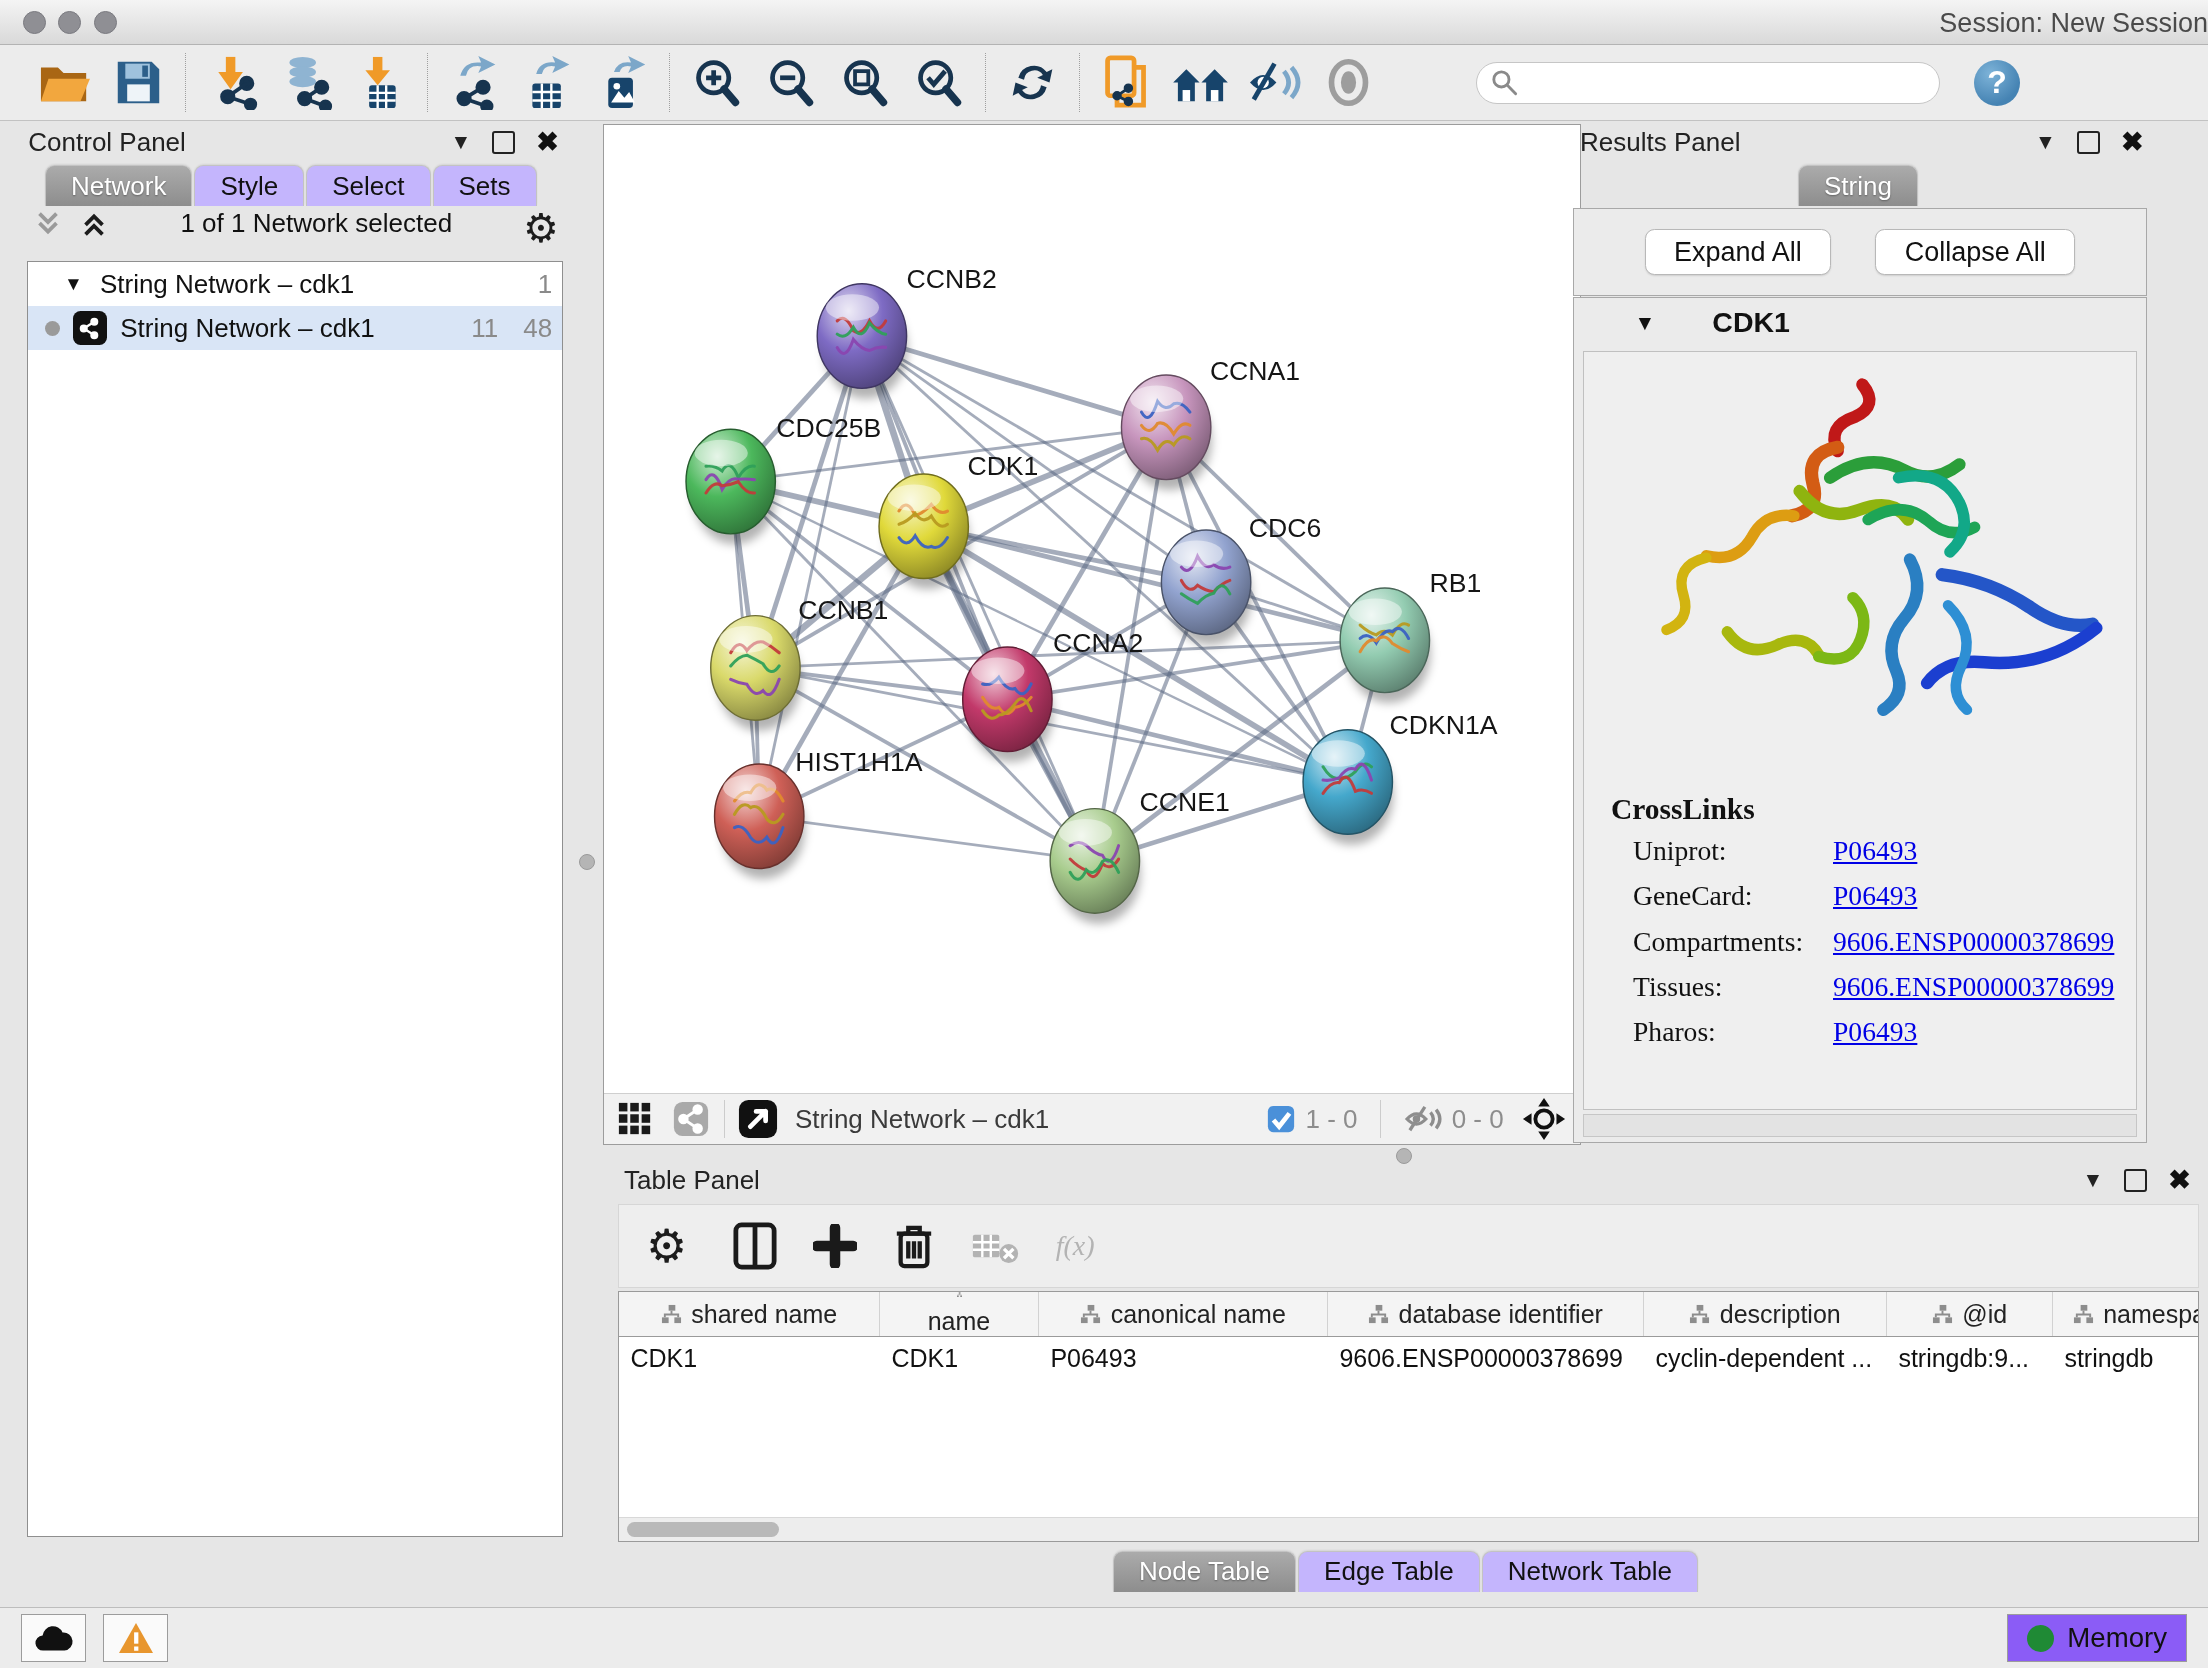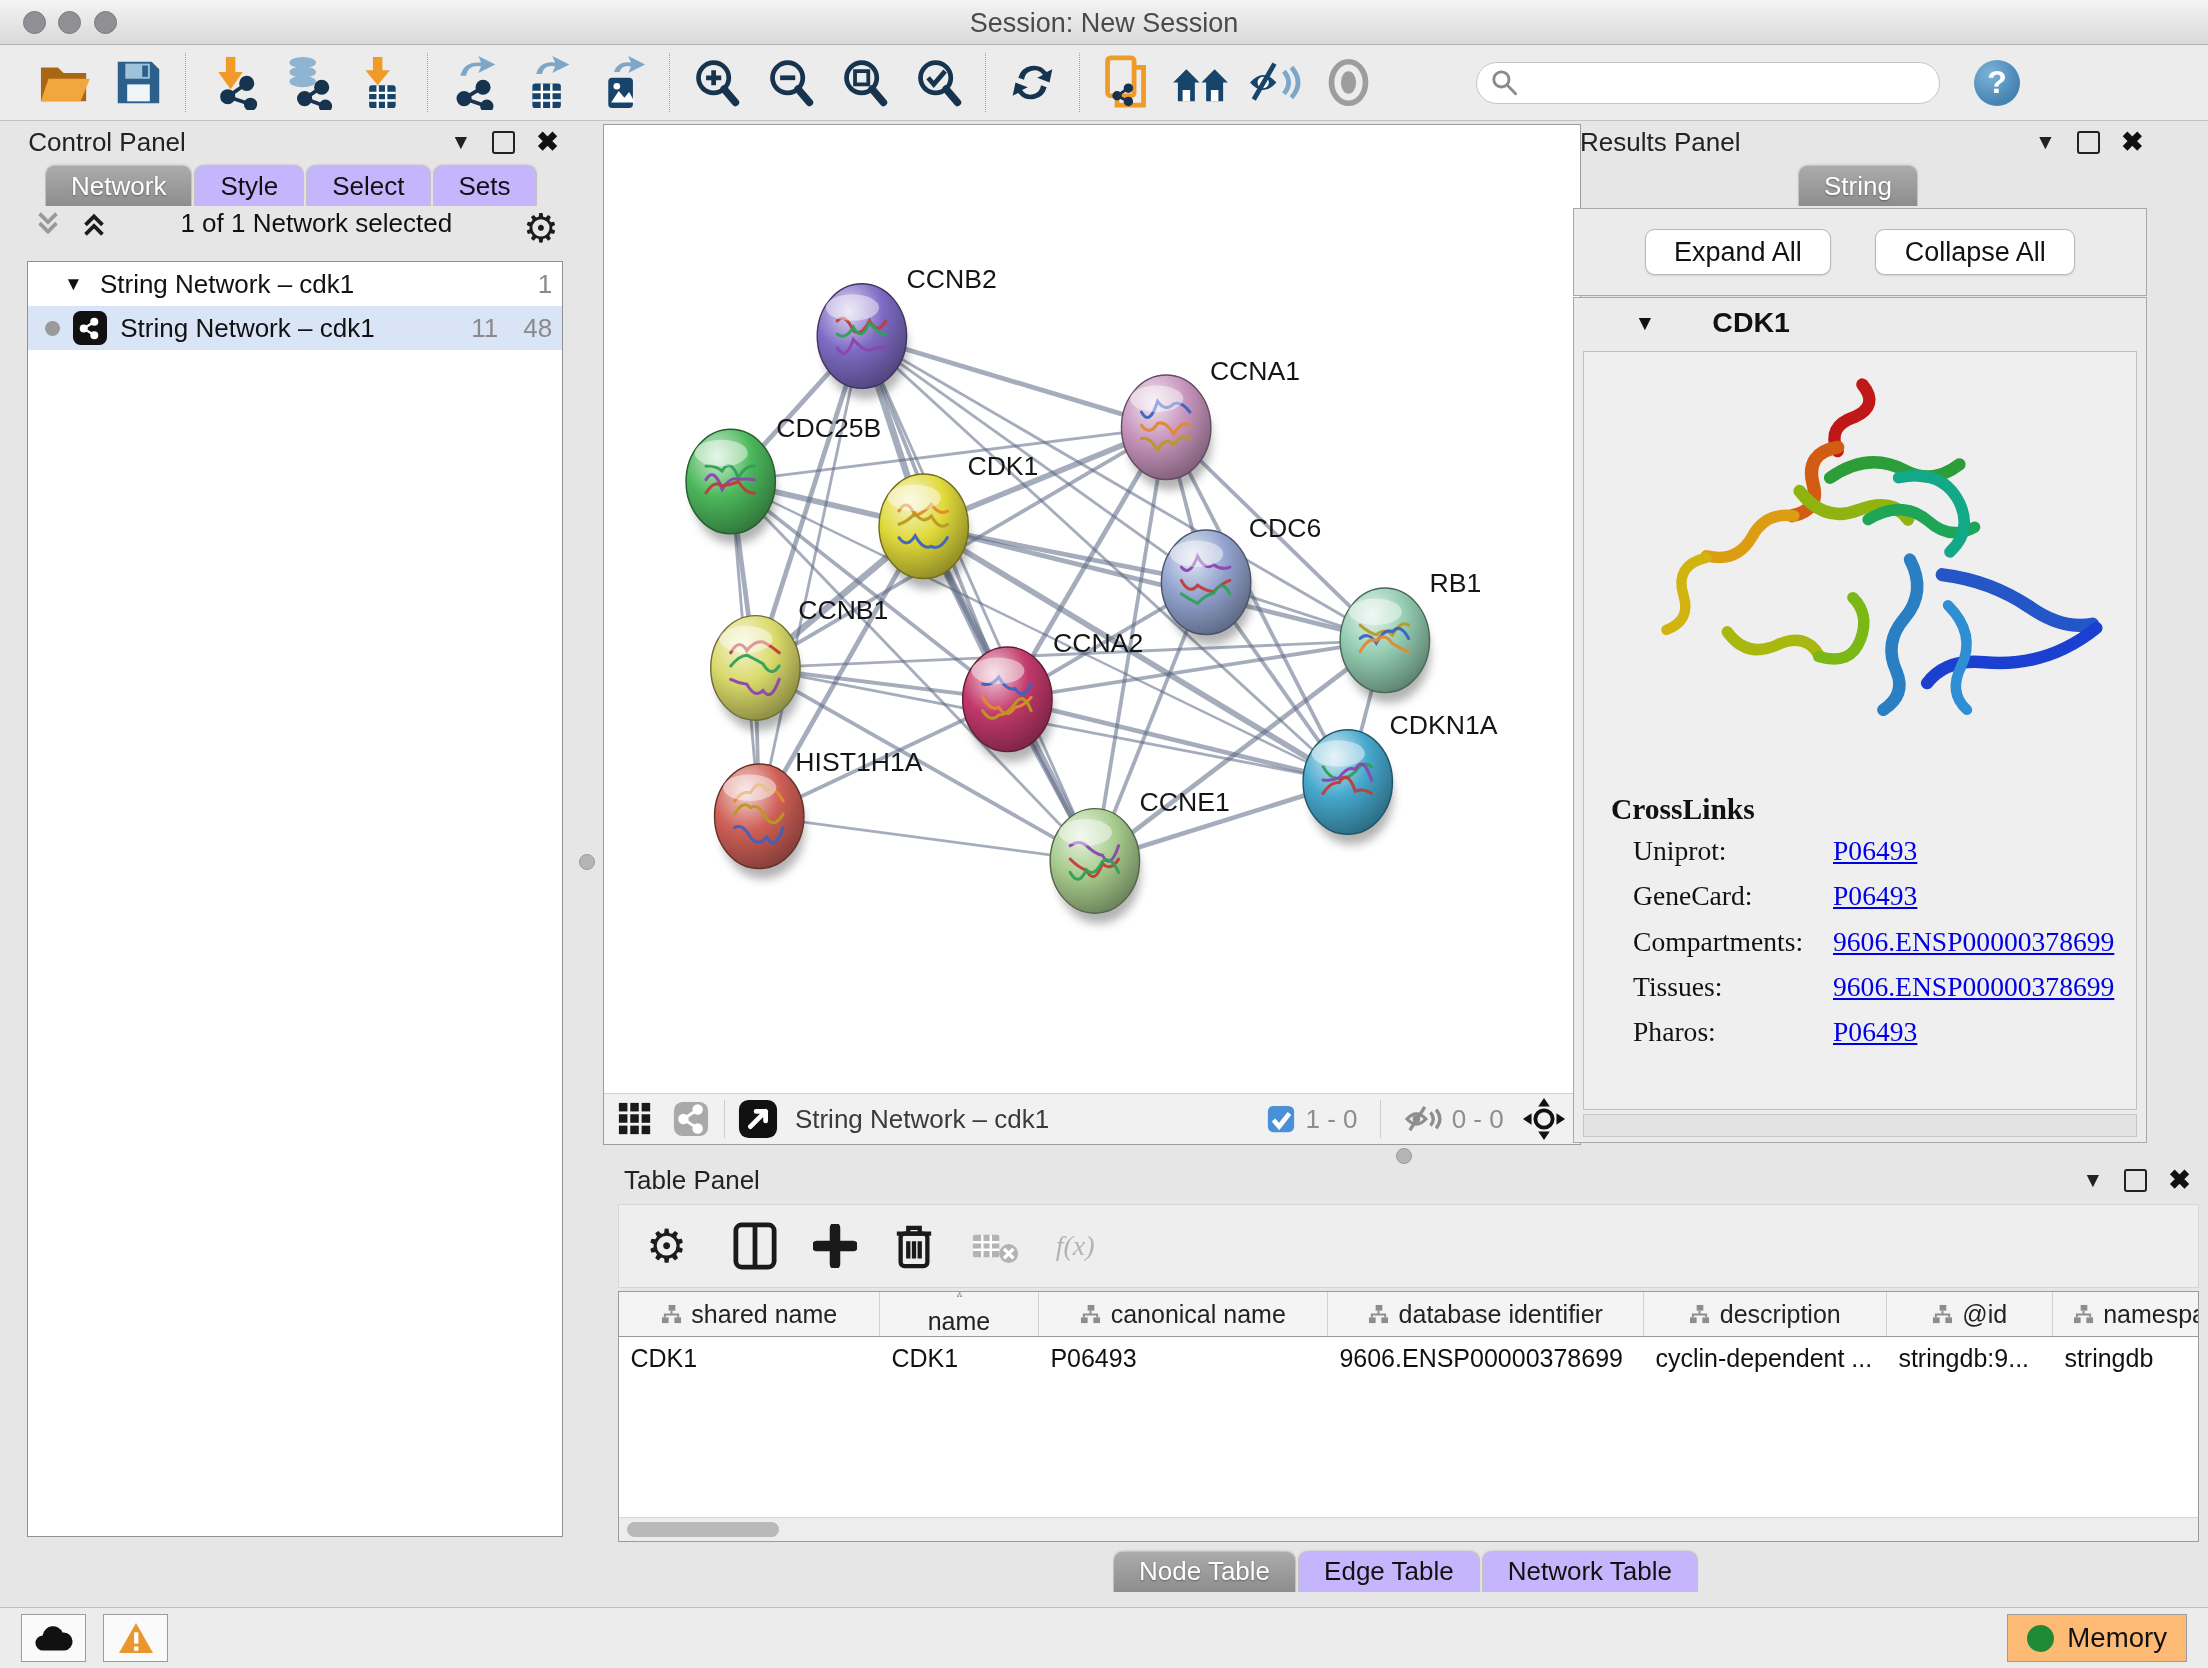--- a/index.html
+++ b/index.html
@@ -8,21 +8,21 @@
     background:#e6e6e6;
     font-family:"Liberation Sans", sans-serif;
     -webkit-font-smoothing:antialiased;
     color:#111;
   }
   
   .titlebar{position:absolute;left:0;top:0;width:100%;height:44px;
     background:linear-gradient(#f4f4f4,#d9d9d9);border-bottom:1px solid #b3b3b3;}
   .traffic{position:absolute;left:23px;top:10.5px;display:flex;gap:12.4px;}
   .traffic span{width:21px;height:21px;border-radius:50%;background:#8f8f94;border:1px solid #7a7a80;}
-  .title-text{position:absolute;left:0;right:0;top:7.6px;text-align:center;font-size:27px;color:#4a4a4a;}
+  .title-text{position:absolute;left:0;right:0;top:7.6px;text-align:right;font-size:27px;color:#4a4a4a;}
   
   .toolbar{position:absolute;left:0;top:45px;width:100%;height:76px;background:#ececec;
     border-bottom:1px solid #c2c2c2;display:flex;align-items:center;padding-left:27px;box-sizing:border-box;}
   .tbtn{width:74px;height:65px;display:flex;align-items:center;justify-content:center;flex:0 0 auto;}
   .tsep{width:0;height:59px;border-left:1.9px dotted #9f9f9f;margin:0 9.5px;flex:0 0 auto;}
   .search-box{margin-left:91px;width:464px;height:42px;border:1.9px solid #c6c6c6;border-radius:21px;
     background:#fff;display:flex;align-items:center;padding-left:13.3px;box-sizing:border-box;}
   .help-btn{margin-left:34px;width:46px;height:46px;border-radius:50%;
     background:radial-gradient(circle at 35% 30%, #7db3d8, #4583b3 70%);color:#fff;
     font-size:32px;font-weight:bold;display:flex;align-items:center;justify-content:center;}
@@ -84,21 +84,21 @@
     border-right:1px solid #d2d2d2;box-sizing:border-box;overflow:hidden;white-space:nowrap;flex:0 0 auto;}
   .tbl-row{display:flex;height:42px;}
   .td{display:flex;align-items:center;font-size:25px;padding-left:11.4px;box-sizing:border-box;overflow:hidden;white-space:nowrap;flex:0 0 auto;}
   .tbl-hscroll{position:absolute;left:0;right:0;bottom:0;height:23px;background:#ededed;border-top:1px solid #d8d8d8;}
   .tbl-hscroll .handle{position:absolute;left:7.6px;top:3.8px;width:152px;height:15px;background:#b9b9b9;border-radius:7.6px;}
   .tp-tabs{position:absolute;left:0;right:0;bottom:13.3px;}
   
   .statusbar{position:absolute;left:0;top:1607px;width:100%;height:61px;background:#ececec;border-top:1px solid #bdbdbd;
     display:flex;align-items:center;padding:0 21px;box-sizing:border-box;}
   .sbtn{width:63px;height:46px;border:1.9px solid #9c9c9c;background:#fafafa;display:flex;align-items:center;justify-content:center;margin-right:17px;}
-  .memory-btn{margin-left:auto;height:46px;border:1.9px solid #9c9c9c;background:#fdba74;display:flex;align-items:center;gap:13.3px;
+  .memory-btn{margin-left:auto;height:46px;border:1.9px solid #9c9c9c;background:#8b5cf6;display:flex;align-items:center;gap:13.3px;
     padding:0 19px;font-size:27.6px;}
   .mem-dot{width:27px;height:27px;border-radius:50%;}
   .splitter-dot{position:absolute;width:14.3px;height:14.3px;border-radius:50%;background:#b5b5b5;border:1px solid #9a9a9a;}
   svg{display:block;}
 </style>
 </head>
 <body>
 
 <div class="titlebar">
   <div class="traffic">

